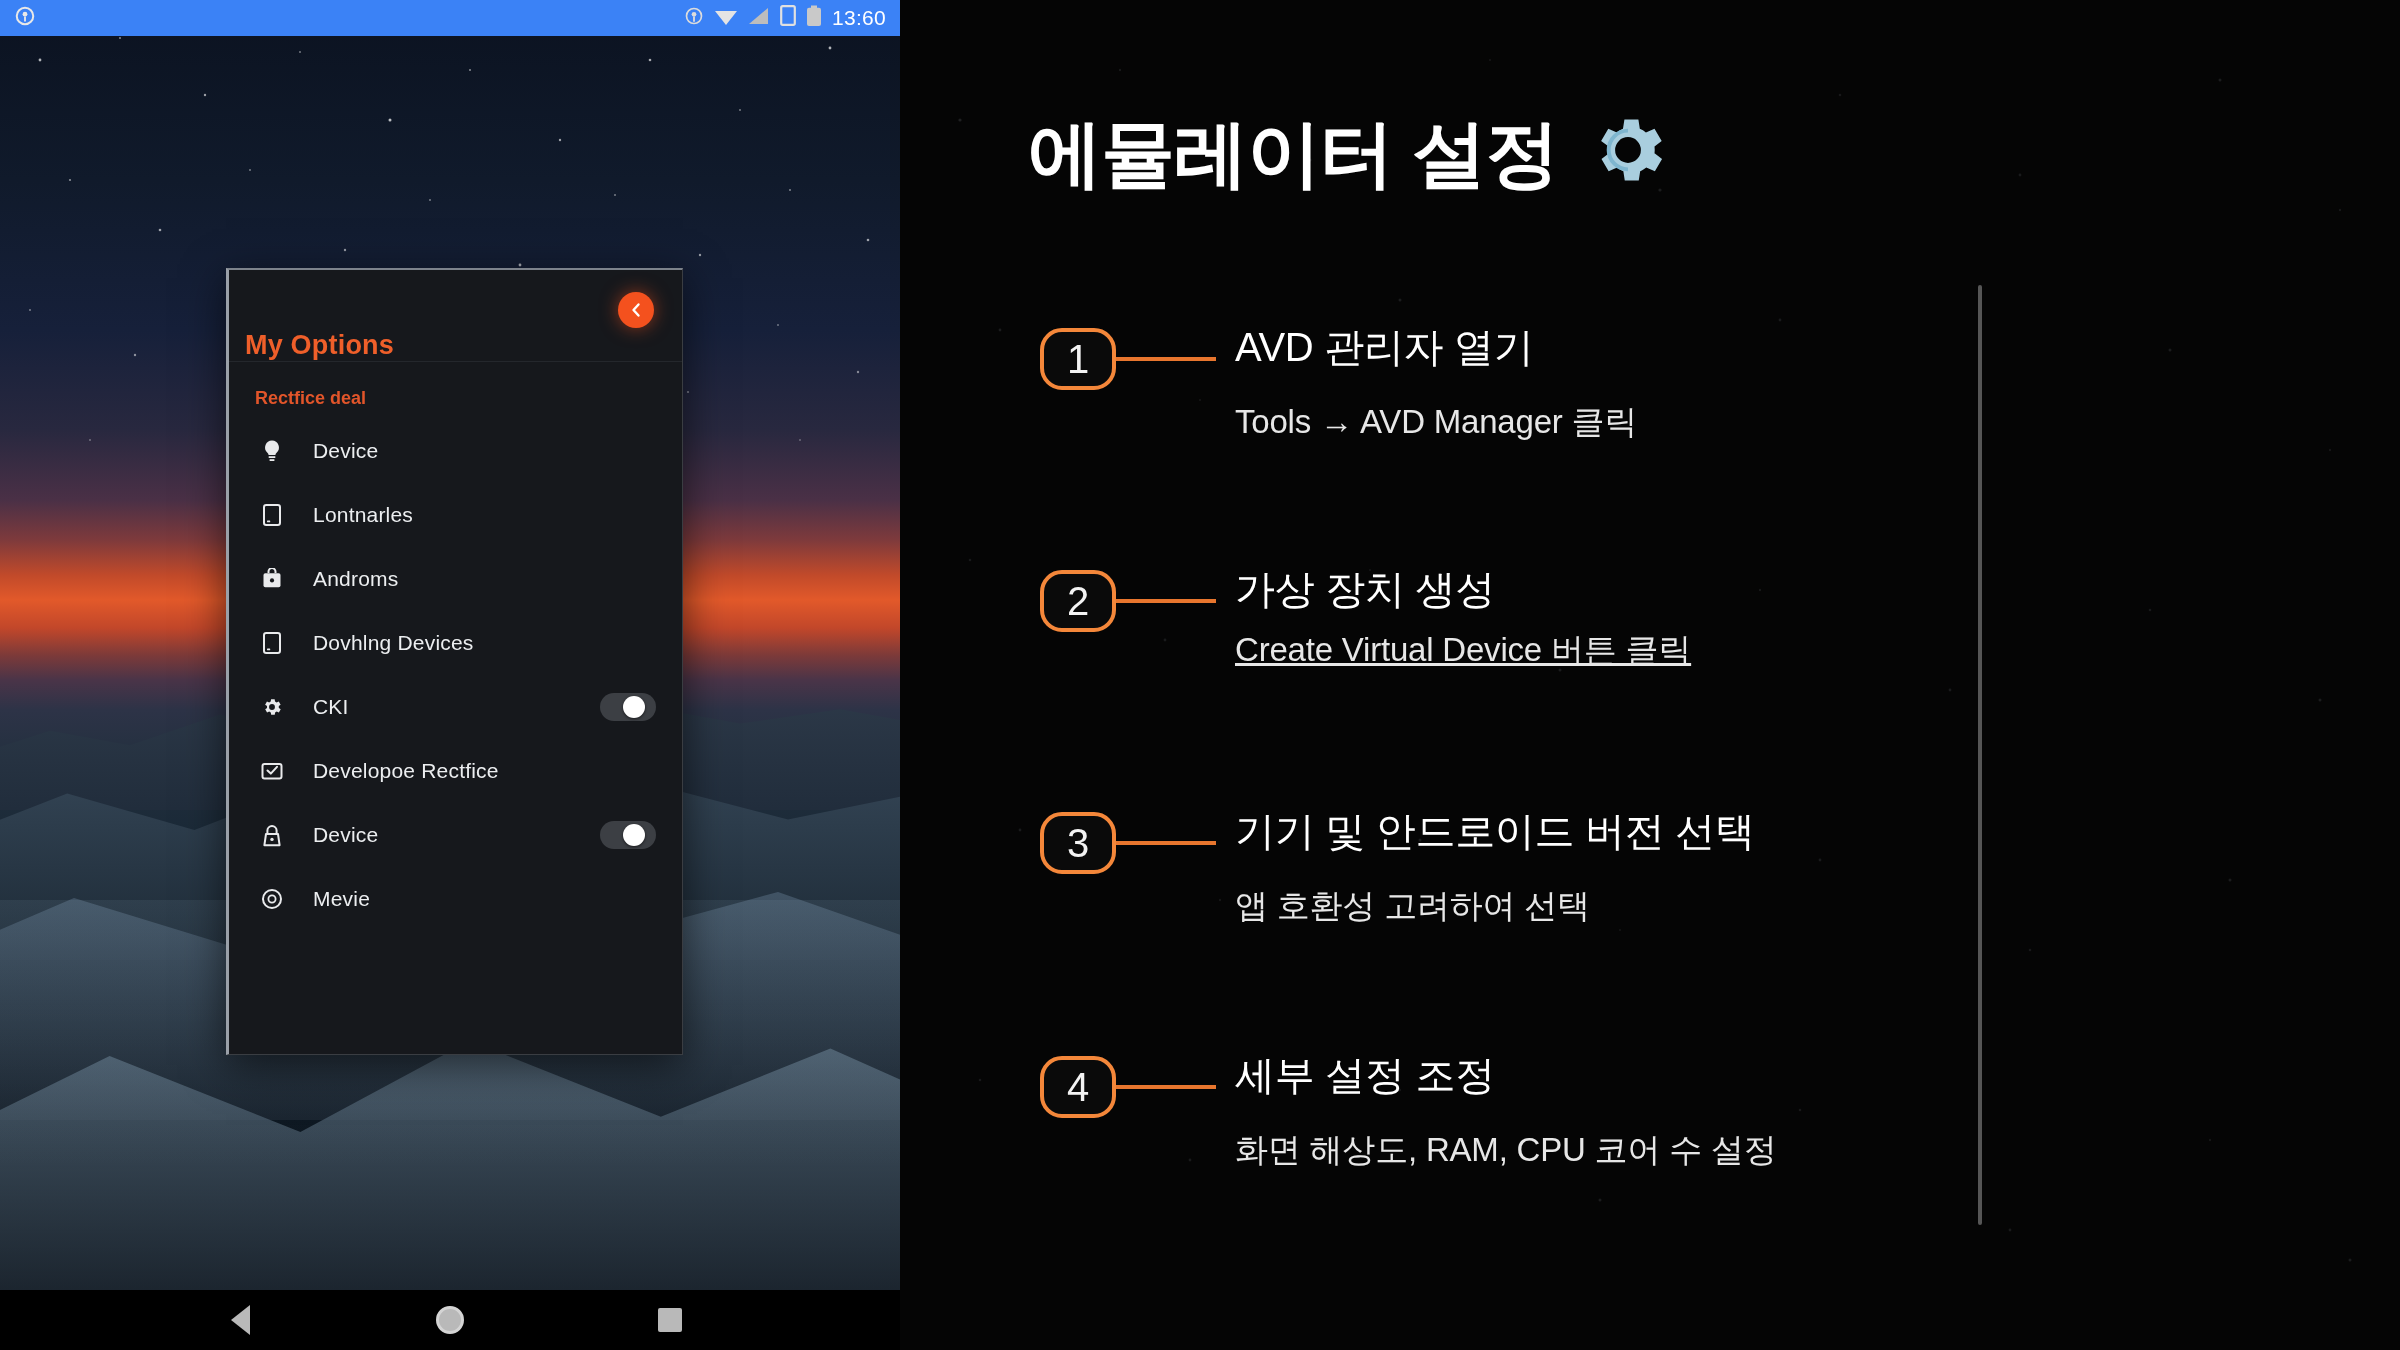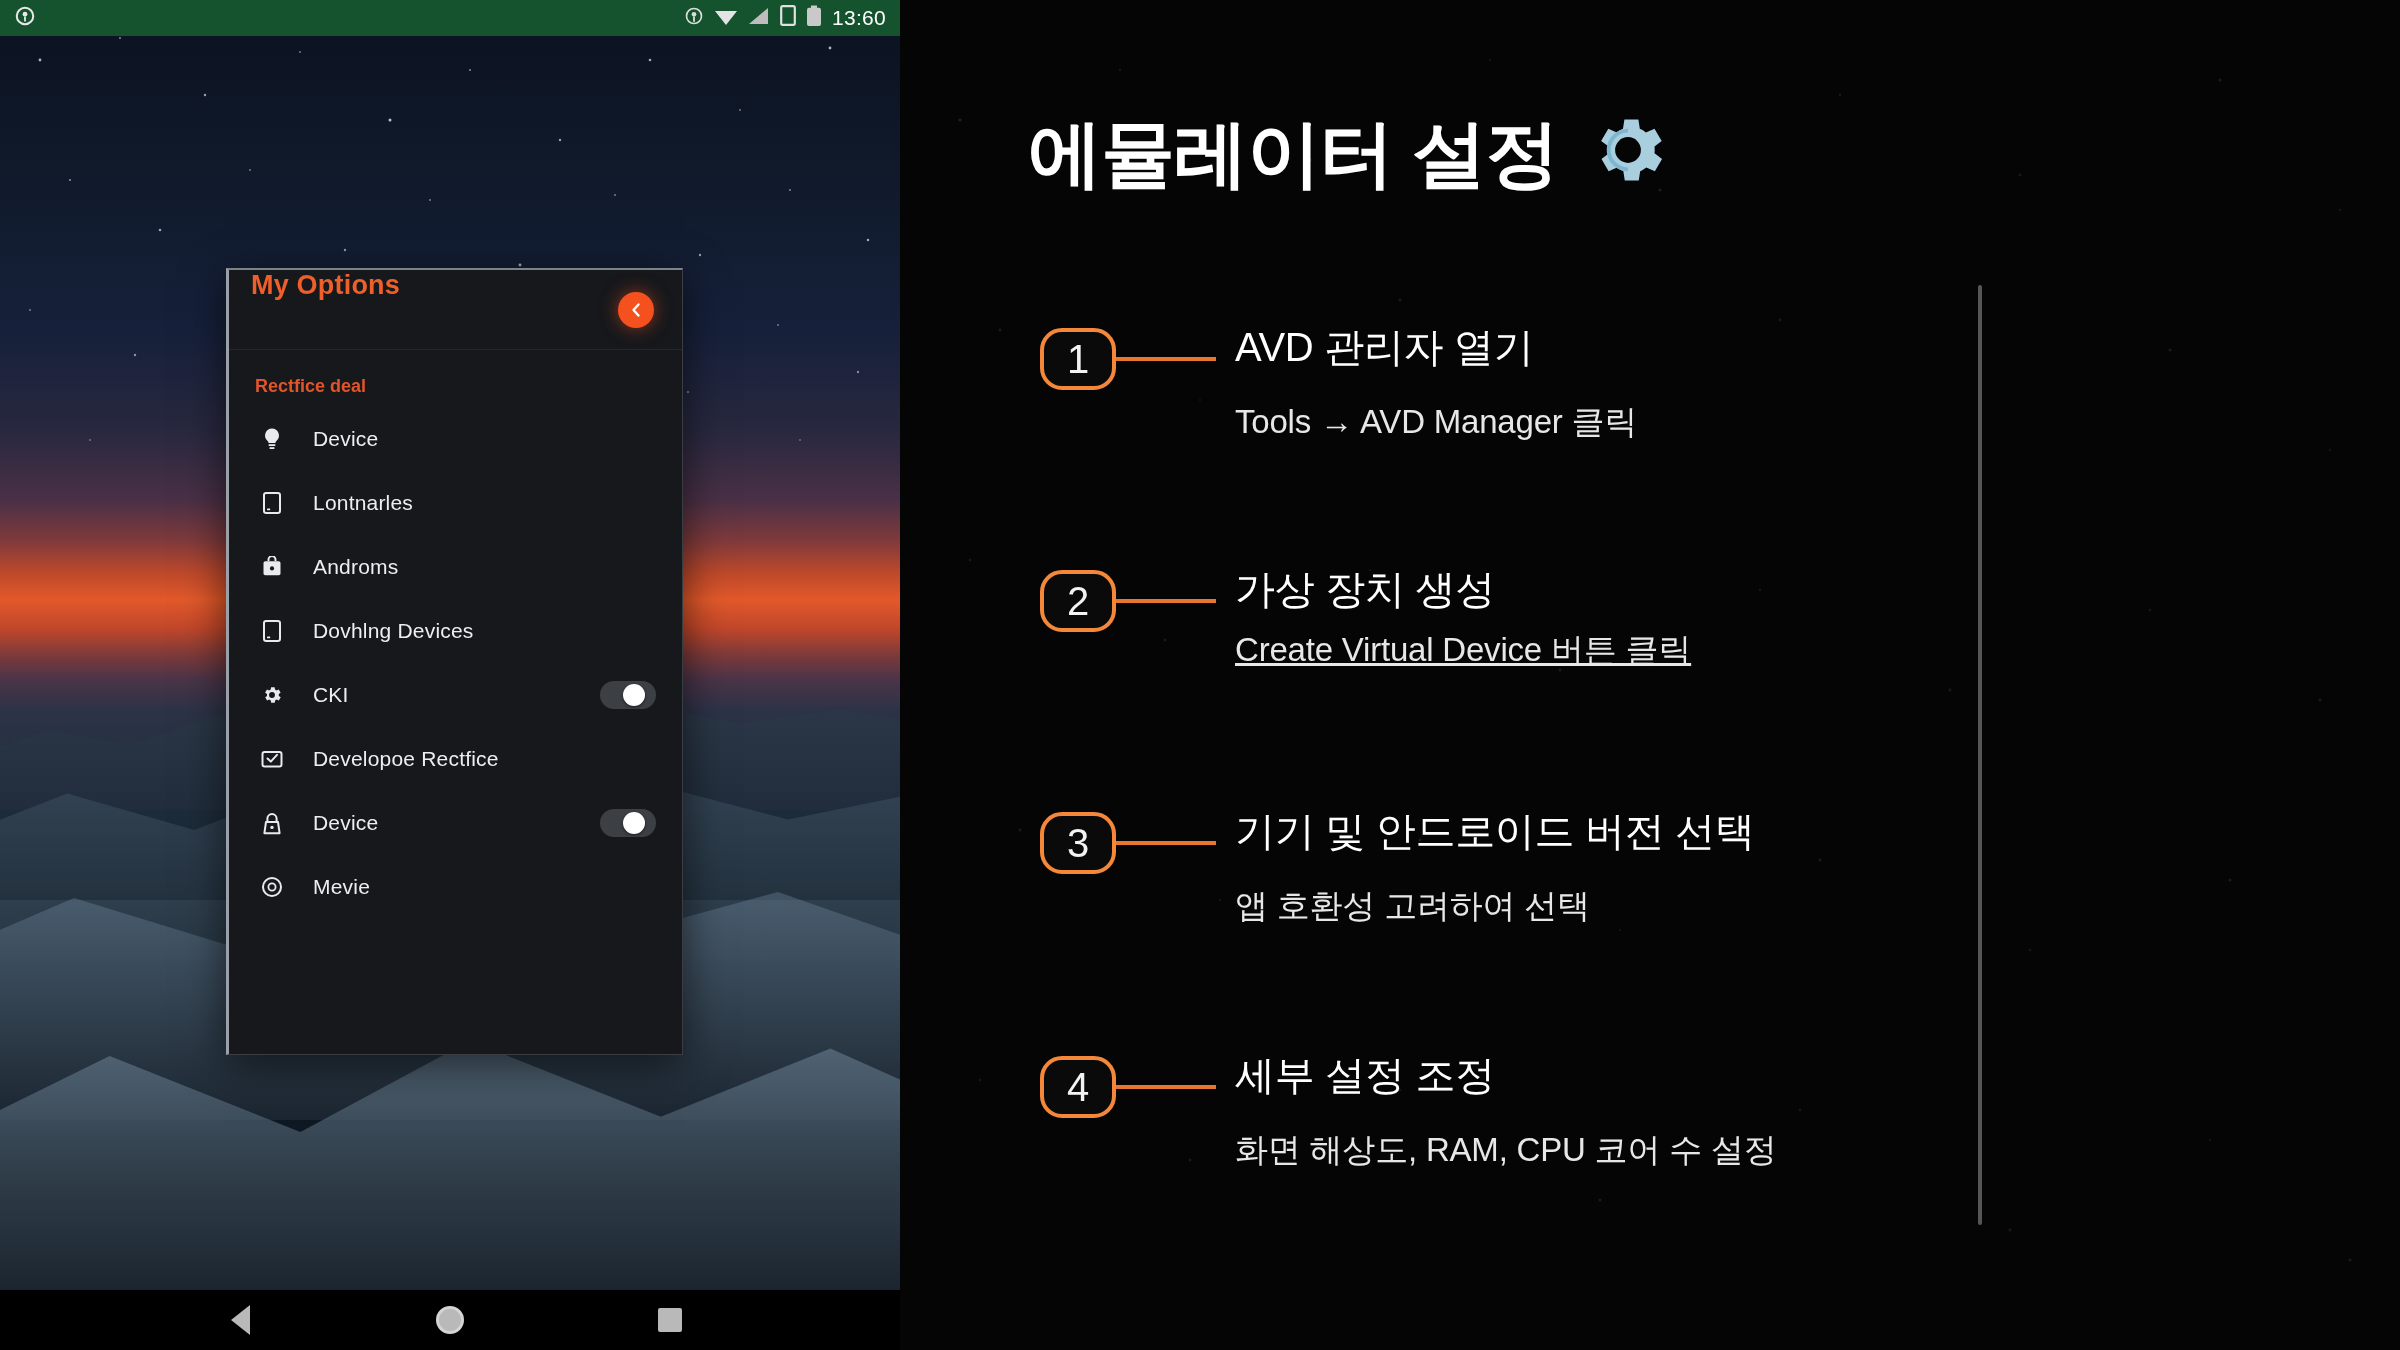--- a/index.html
+++ b/index.html
@@ -55,21 +55,21 @@
     opacity:.7;
   }
   .haze {
     position:absolute; left:0; top:900px; width:900px; height:450px;
     background: linear-gradient(to bottom, rgba(150,180,200,0.10), rgba(10,16,24,0) 60%);
   }
 
   
   #statusbar {
     position:absolute; left:0; top:0; width:900px; height:36px;
-    background:#14532d; display:flex; align-items:center;
+    background:#3b82f6; display:flex; align-items:center;
     padding: 0 14px; z-index: 40;
   }
   #statusbar .sb-left { display:flex; align-items:center; gap:8px; }
   #statusbar .sb-right {
     margin-left:auto; display:flex; align-items:center; gap:10px;
     color:#fff; font-size:20px; letter-spacing:.3px;
   }
   .sb-clock { font-size:21px; color:#fff; font-family:"Liberation Sans",sans-serif; }
 
   
@@ -93,22 +93,22 @@
     position:absolute; left:226px; top:268px; width:457px; height:787px;
     background:#16181c;
     border-left:3px solid #9aa0a8;
     border-top:2px solid #7d838b;
     border-right:1px solid #3a3d42;
     border-bottom:1px solid #3a3d42;
     z-index:30;
     box-shadow: 0 10px 40px rgba(0,0,0,.6);
   }
   #drawer-header {
-    position:relative; height:80px; display:flex; align-items:flex-start;
-    padding:0 22px; border-bottom:1px solid #24272c;
+    position:relative; height:92px; display:flex; align-items:flex-end;
+    padding:0 16px; border-bottom:1px solid #24272c;
   }
   #drawer-title {
     color:#ef5f2a; font-size:27px; font-weight:bold; letter-spacing:.2px;
   }
   #collapse-btn {
     position:absolute; right:28px; top:22px; width:36px; height:36px;
     border-radius:50%; background:#f4511e; display:flex; align-items:center; justify-content:center;
     box-shadow: 0 0 18px rgba(244,81,30,.55); cursor:pointer; border:none;
   }
   #collapse-btn svg { display:block; }

